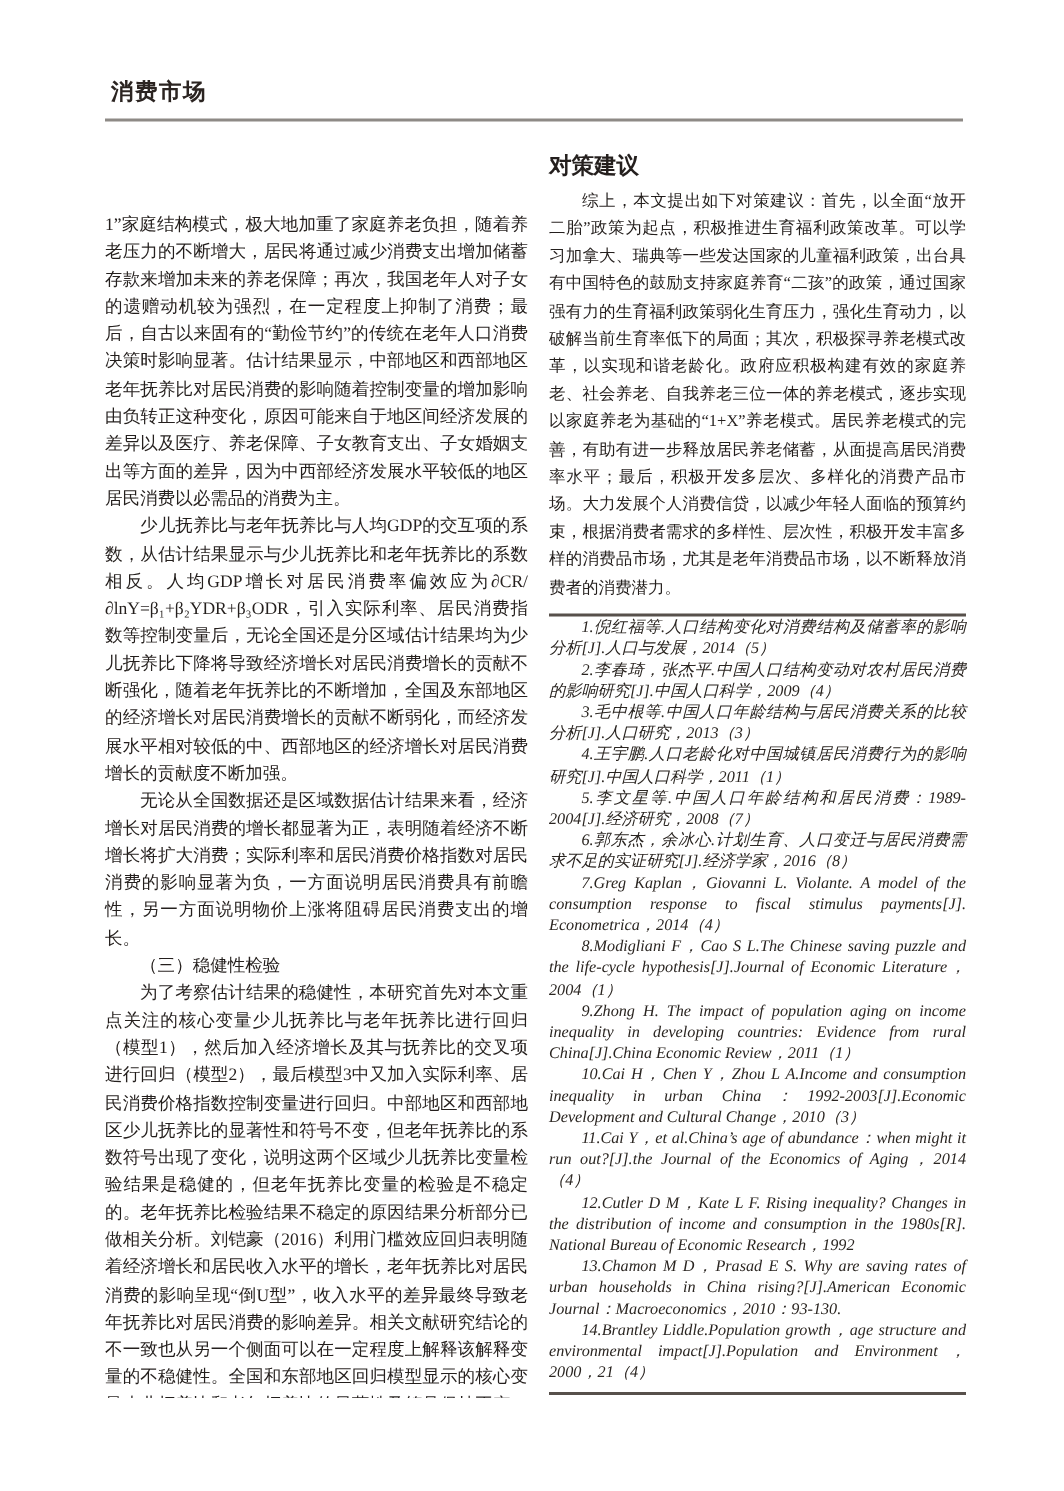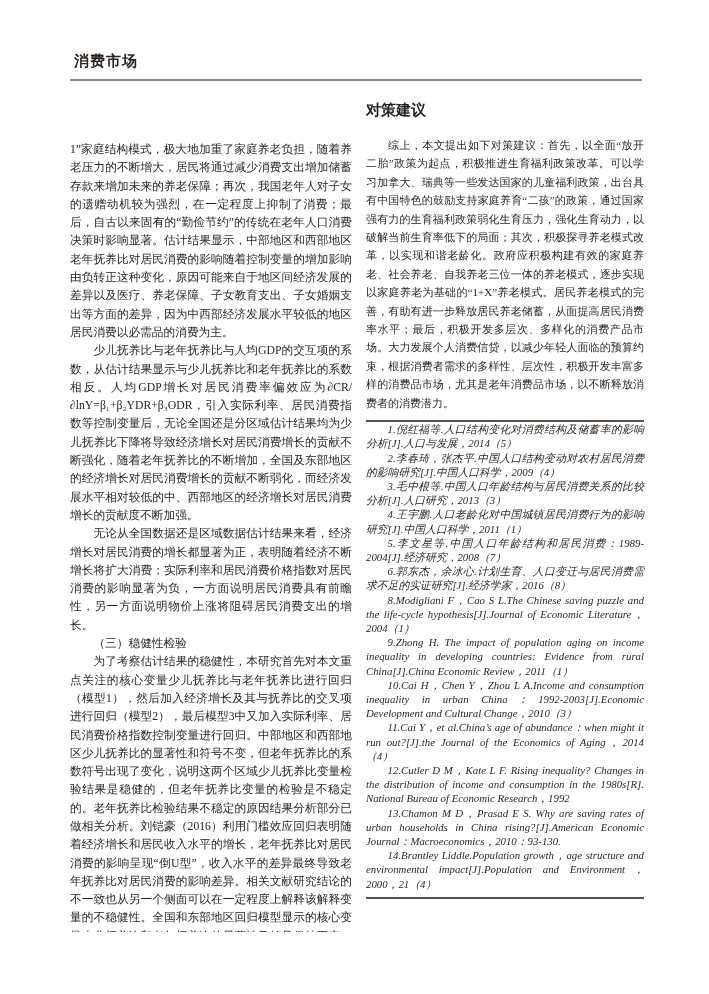--- a/index.html
+++ b/index.html
@@ -24,21 +24,21 @@
   .col-left  { position:absolute; left:70px;  top:101px; width:282px; }
   .col-right { position:absolute; left:366px; top:101px; width:278px; }
 
   .para {
     margin:0; font-size:11.7px; line-height:18.3px; text-align:justify;
     text-indent:2em; color:#241f1d;
   }
   .para.flush { text-indent:0;margin-top:40px; }
 
   .col-right .section-heading {
-    margin:0 0 16px 0;
+    margin:0 0 5px 0;
     font-family:Liberation Sans, sans-serif;
     font-weight:bold; font-size:15px; color:#241f1d;
   }
   .col-right .para.tight { font-size:11px; line-height:18.4px; }
 
   
   .refs-rule-top    { height:2px; background:#57504b; margin-top:8px; }
   .refs-rule-bottom { height:2px; background:#57504b; margin-top:6px; }
   .refs-heading {
     margin:9px 0 4px 0; text-indent:2em;
@@ -84,20 +84,21 @@
 
     <div>
       <div class="refs-rule-top"></div>
       <div>
           <p class="ref">1.倪红福等.人口结构变化对消费结构及储蓄率的影响分析[J].人口与发展，2014（5）</p>
           <p class="ref">2.李春琦，张杰平.中国人口结构变动对农村居民消费的影响研究[J].中国人口科学，2009（4）</p>
           <p class="ref">3.毛中根等.中国人口年龄结构与居民消费关系的比较分析[J].人口研究，2013（3）</p>
           <p class="ref">4.王宇鹏.人口老龄化对中国城镇居民消费行为的影响研究[J].中国人口科学，2011（1）</p>
           <p class="ref">5.李文星等.中国人口年龄结构和居民消费：1989-2004[J].经济研究，2008（7）</p>
           <p class="ref">6.郭东杰，余冰心.计划生育、人口变迁与居民消费需求不足的实证研究[J].经济学家，2016（8）</p>
+          <p class="ref">7.Greg Kaplan，Giovanni L. Violante. A model of the consumption response to fiscal stimulus payments[J]. Econometrica，2014（4）</p>
           <p class="ref">8.Modigliani F，Cao S L.The Chinese saving puzzle and the life-cycle hypothesis[J].Journal of Economic Literature，2004（1）</p>
           <p class="ref">9.Zhong H. The impact of population aging on income inequality in developing countries: Evidence from rural China[J].China Economic Review，2011（1）</p>
           <p class="ref">10.Cai H，Chen Y，Zhou L A.Income and consumption inequality in urban China：1992-2003[J].Economic Development and Cultural Change，2010（3）</p>
           <p class="ref">11.Cai Y，et al.China’s age of abundance：when might it run out?[J].the Journal of the Economics of Aging，2014（4）</p>
           <p class="ref">12.Cutler D M，Kate L F. Rising inequality? Changes in the distribution of income and consumption in the 1980s[R]. National Bureau of Economic Research，1992</p>
           <p class="ref">13.Chamon M D，Prasad E S. Why are saving rates of urban households in China rising?[J].American Economic Journal：Macroeconomics，2010：93-130.</p>
           <p class="ref">14.Brantley Liddle.Population growth，age structure and environmental impact[J].Population and Environment，2000，21（4）</p>
         </div>
       <div class="refs-rule-bottom"></div>
     </div>

